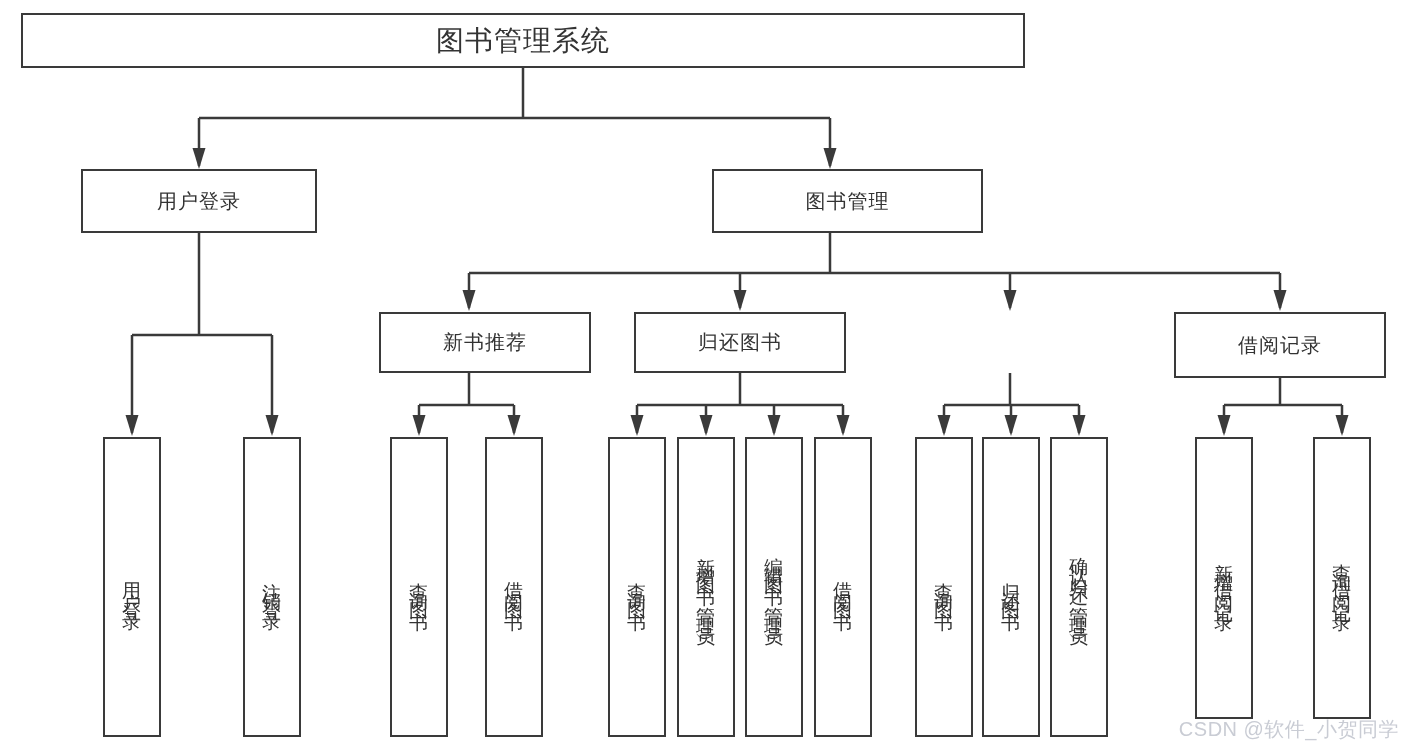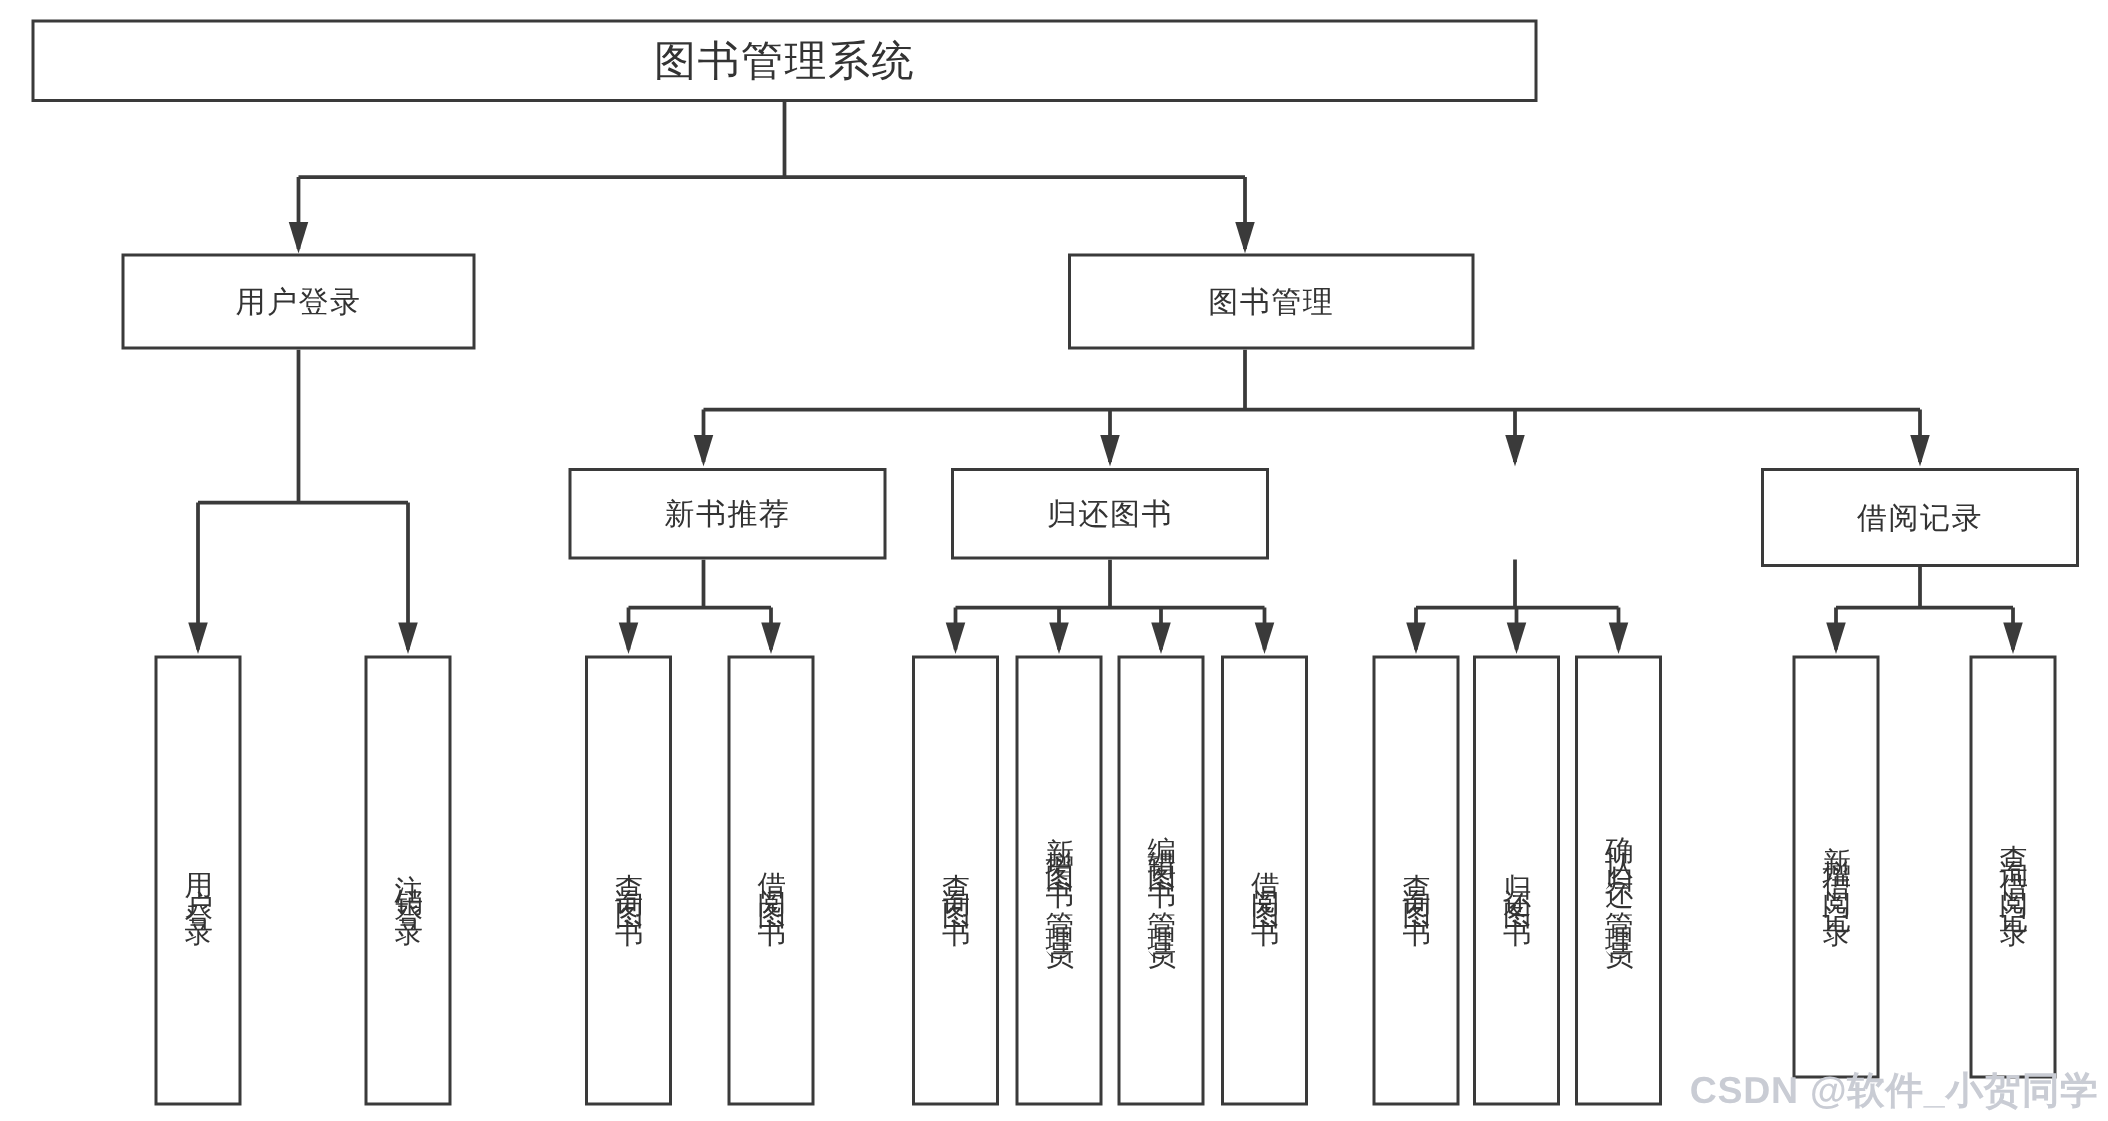--- a/index.html
+++ b/index.html
@@ -27,22 +27,22 @@
   .root .hlabel{font-size:28px;}
   .vbox .vlabel{
     writing-mode:vertical-rl;
     font-size:19px;
     letter-spacing:10px;
     line-height:1;
     white-space:nowrap;
   }
   .watermark{
     position:absolute;right:6px;bottom:4px;
-    font-size:25px;letter-spacing:.5px;
-    color:var(--wm);white-space:nowrap;font-weight:bold;
+    font-size:20px;letter-spacing:.5px;
+    color:var(--wm);white-space:nowrap;
   }
 </style>
 </head>
 <body>
 
 <div class="stage">
 
   <svg class="connectors" width="1405" height="747" viewBox="0 0 1405 747">
     <path fill="none" stroke="#3a3a3a" stroke-width="2.5" d="
       M523 68 V118  M199 118 H830  M199 118 V166  M830 118 V166

